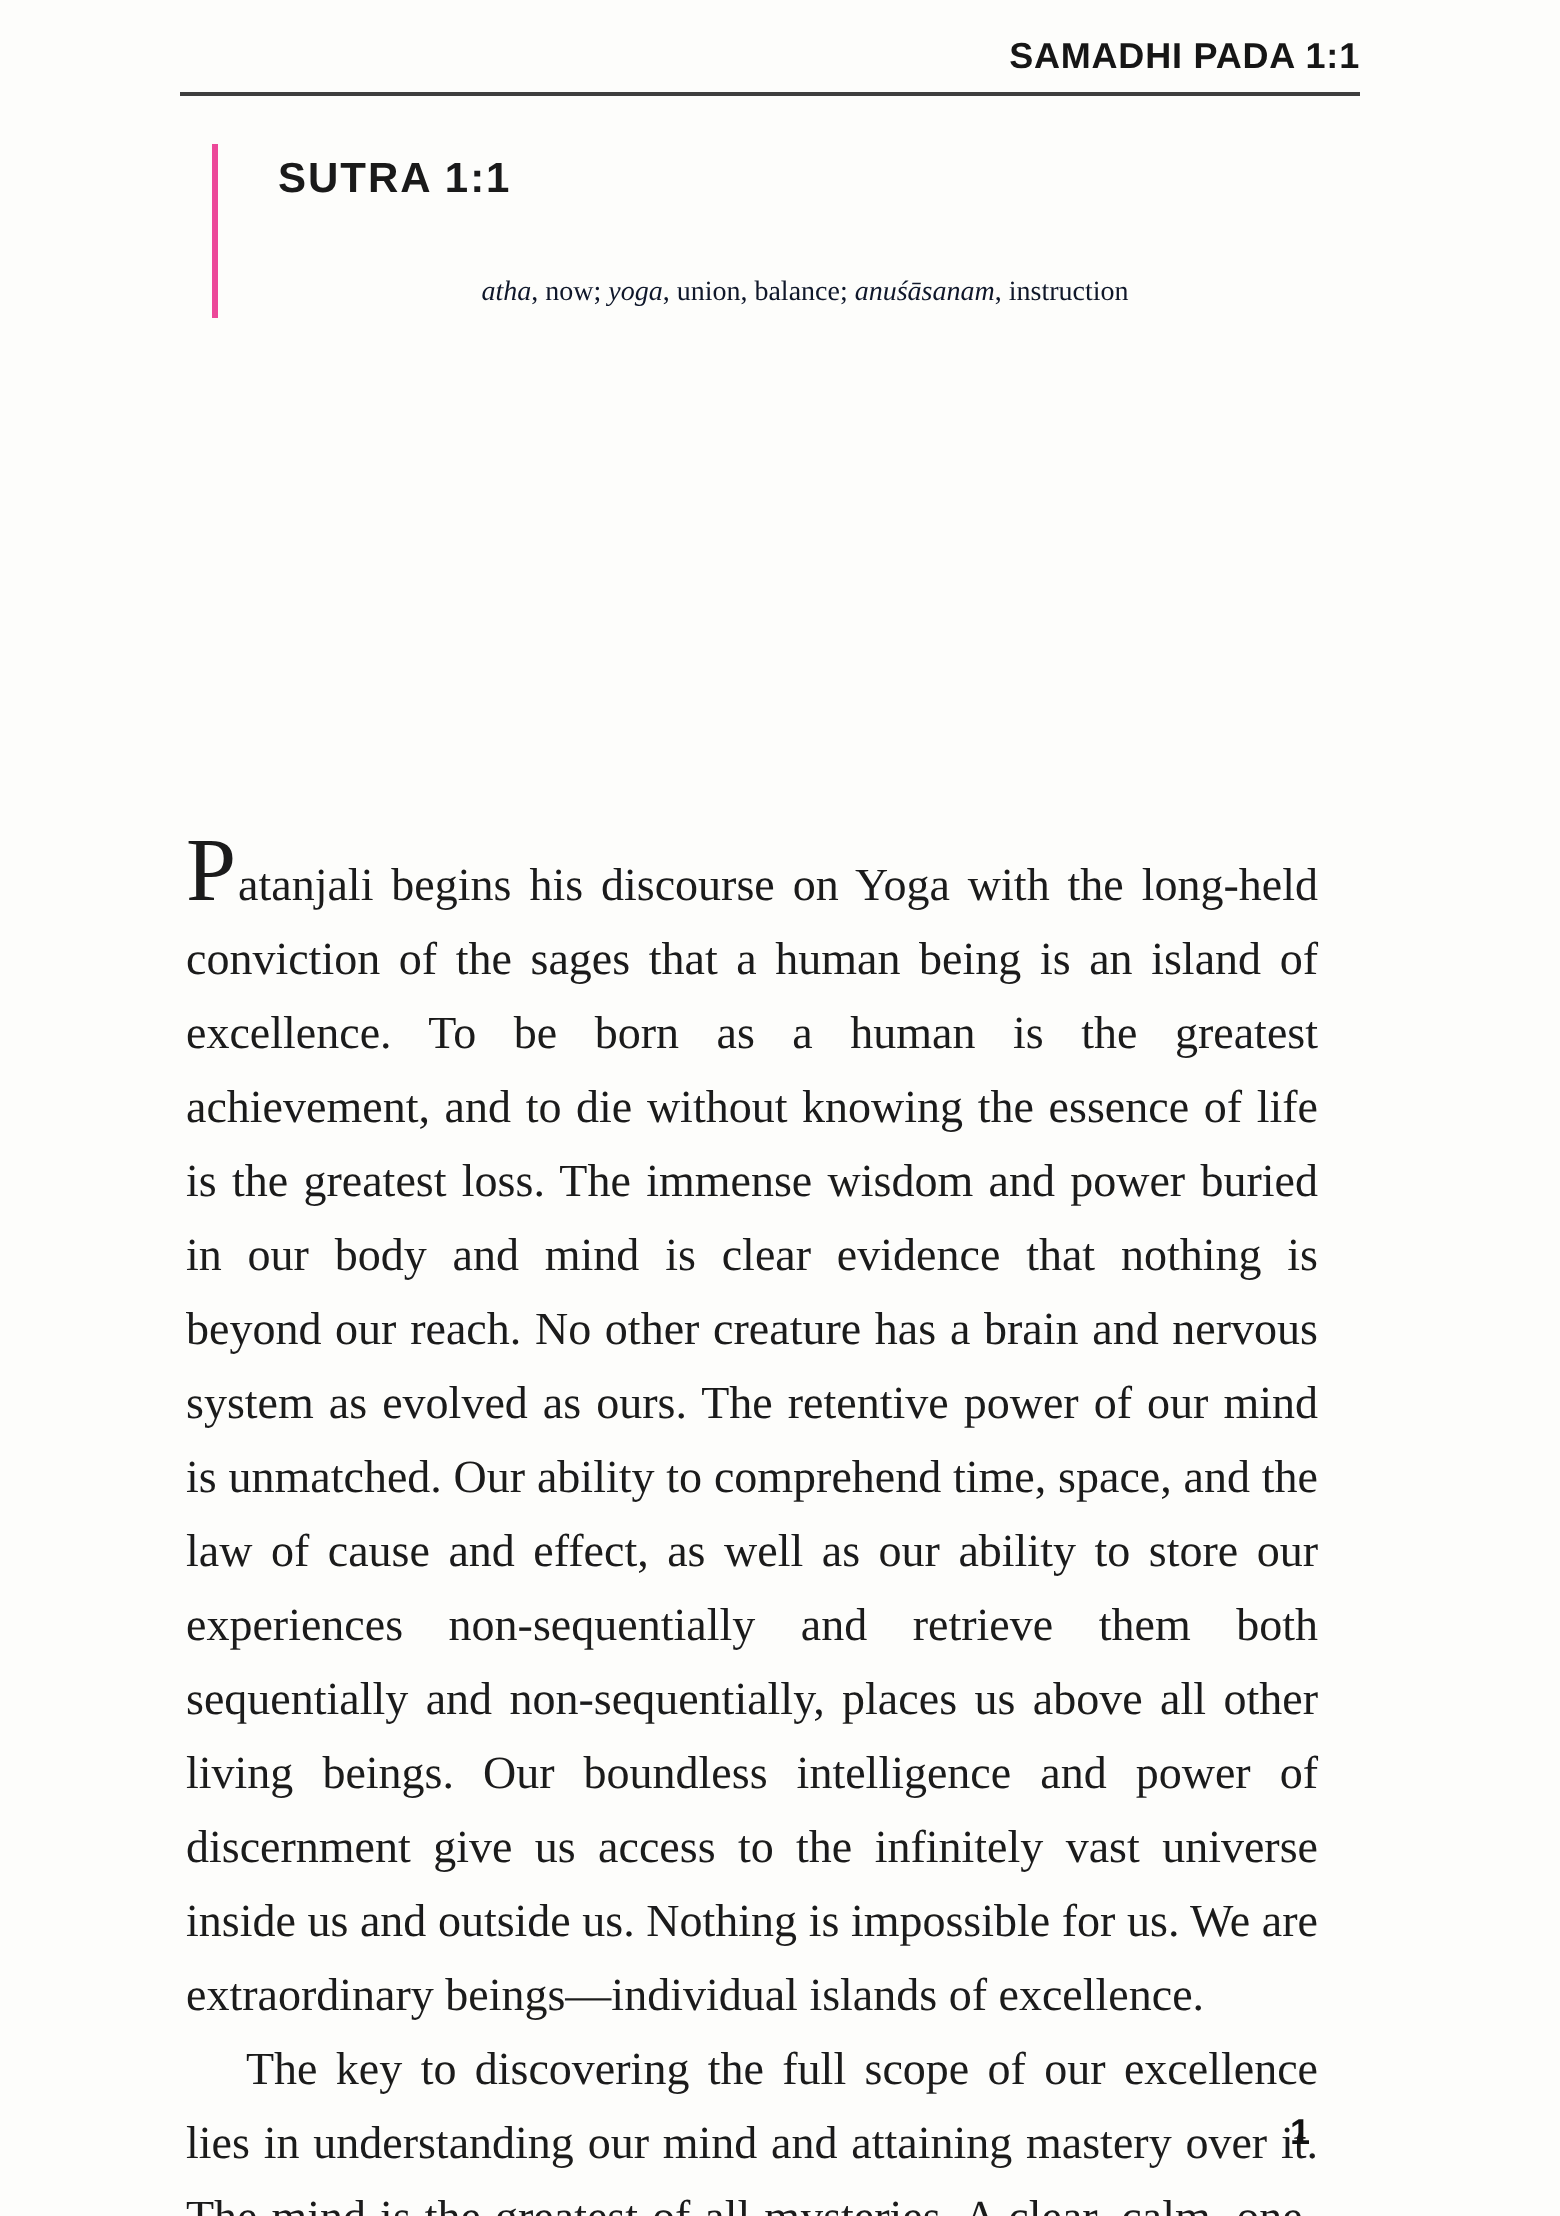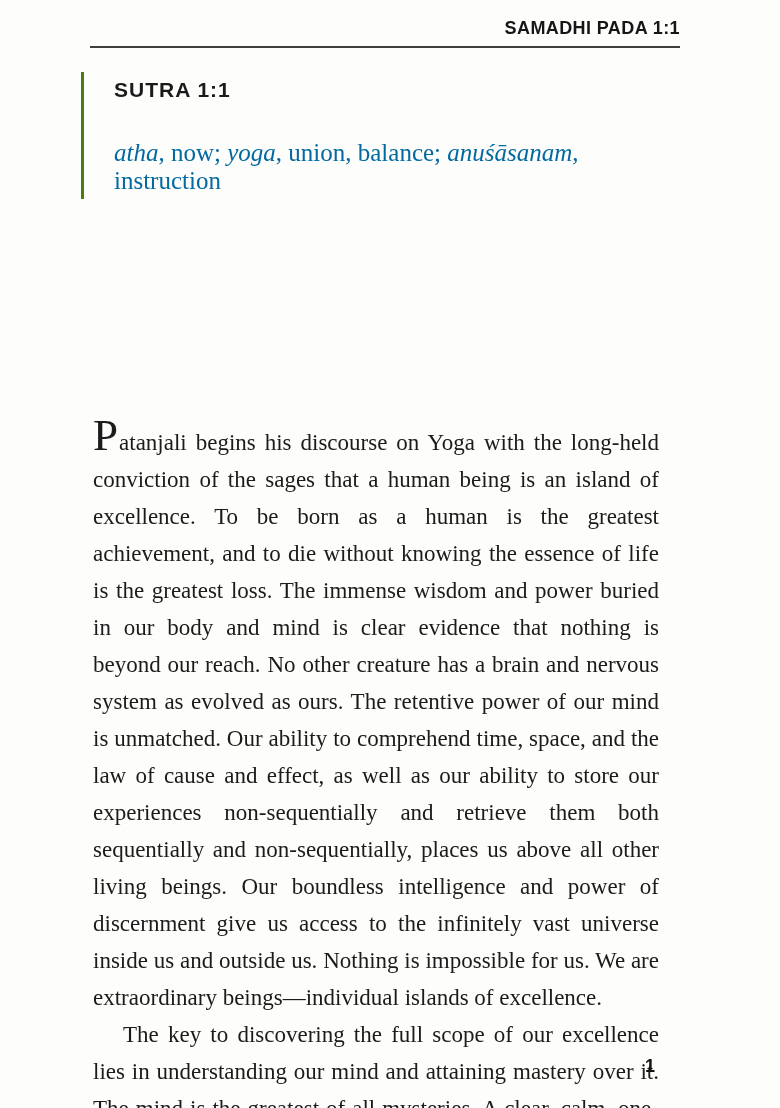--- a/index.html
+++ b/index.html
@@ -32,24 +32,24 @@
     font-size: 18px;
     letter-spacing: 0.4px;
     color: #161616;
     border-bottom: 2.5px solid #3e3e3e;
     padding-bottom: 7px;
   }
 
   
   .sutra-block {
     position: absolute;
-    left: 81px;
+    left: 106px;
     top: 72px;
     width: 560px;
-    border-left: 3px solid #4d7c0f;
+    border-left: 3px solid #ec4899;
     padding: 6px 0 4px 30px;
   }
 
   .sutra-title {
     font-family: "Liberation Sans", sans-serif;
     font-weight: bold;
     font-size: 21px;
     letter-spacing: 1px;
     color: #1a1a1a;
   }
@@ -68,22 +68,23 @@
     color: #1b1b1b;
   }
   .verse-mark {
     font-size: 21px;
     letter-spacing: 1px;
     padding-left: 8px;
   }
 
   .gloss {
     margin-top: 37px;
-    font-size: 25px;
-    color: #0369a1;
+    font-size: 14px;
+    color: #0f172a;
+    text-align: center;
   }
   .gloss .it { font-style: italic; }
 
   .translation {
     margin-top: 36px;
     font-weight: bold;
     font-size: 22px;
     color: #121212;
   }
 

